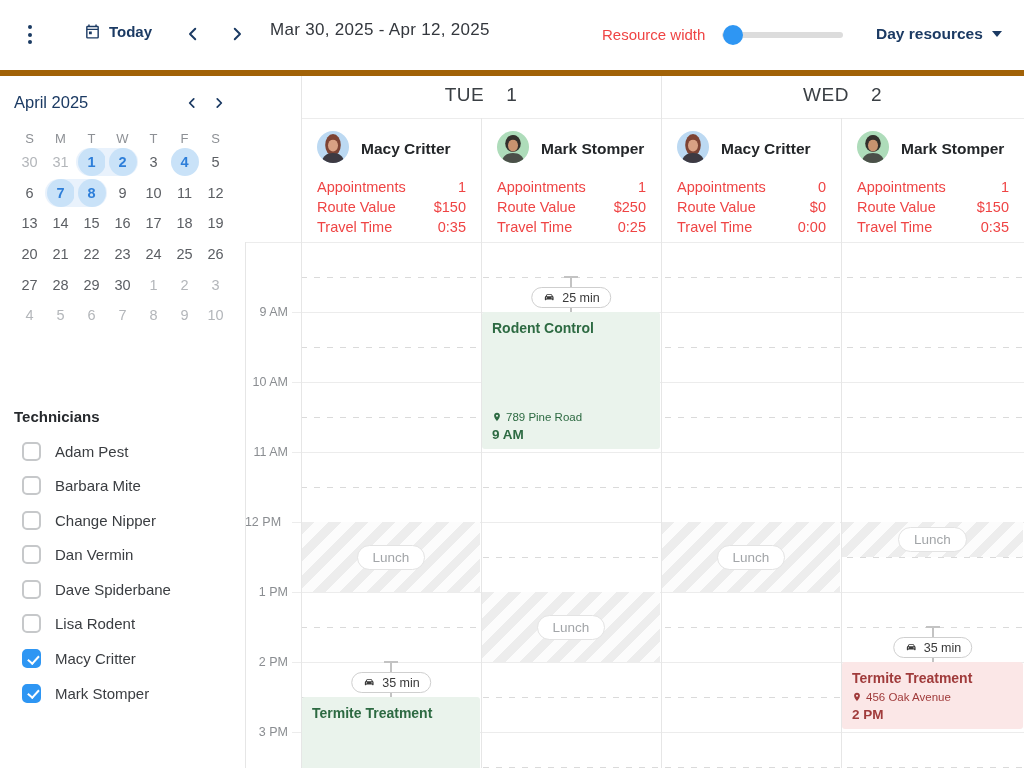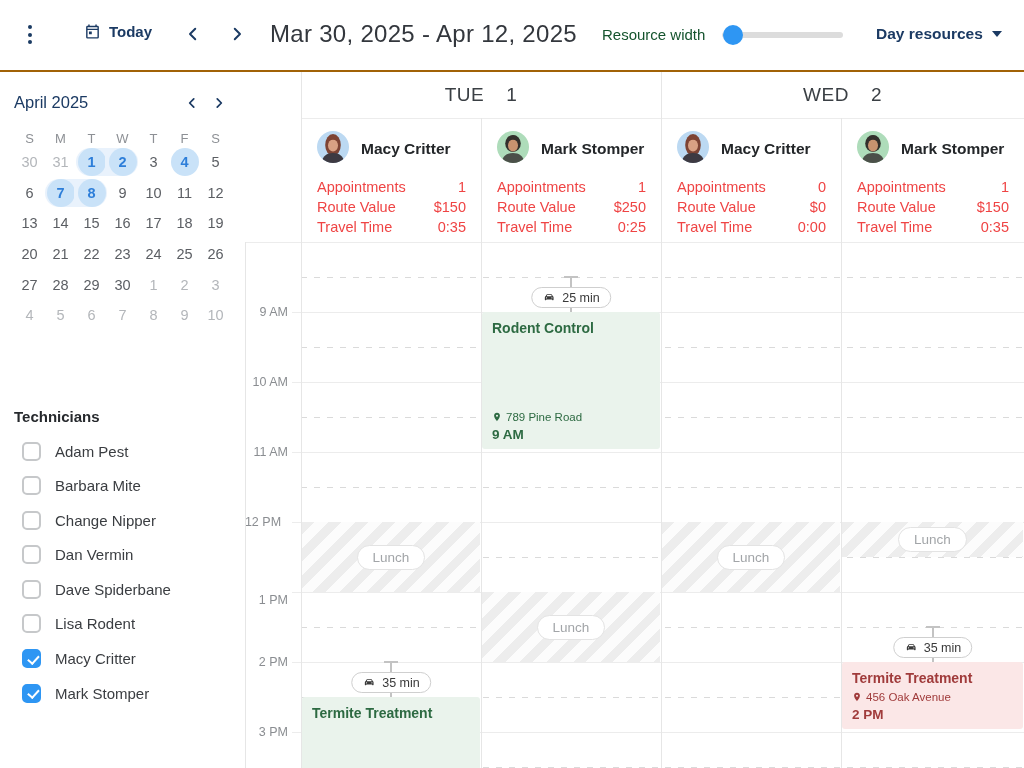--- a/index.html
+++ b/index.html
@@ -1,28 +1,28 @@
 <!DOCTYPE html>
 <html><head>
 <meta charset="utf-8">
 <style>
   html,body{margin:0;padding:0;background:#fff;}
   #stage{position:relative;width:1024px;height:768px;background:#fff;overflow:hidden;
          font-family:"Liberation Sans",sans-serif;color:#3c4043;}
 
   
   .toolbar{position:absolute;left:0;top:0;width:1024px;height:70px;background:#fff;
-           border-bottom:2px solid #a16207;z-index:20;}
+           border-bottom:6px solid #a16207;z-index:20;}
   .kebab{position:absolute;left:28px;top:25px;display:flex;flex-direction:column;gap:3.5px;cursor:pointer;}
   .kebab i{width:4px;height:4px;border-radius:50%;background:#1b3a63;}
   .today-btn{position:absolute;left:84px;top:23px;display:flex;align-items:center;gap:8px;
              color:#1b3a63;font-weight:700;font-size:15px;cursor:pointer;}
   .tb-chevron{position:absolute;top:25px;width:20px;height:20px;cursor:pointer;}
-  .range-title{position:absolute;left:270px;top:20px;font-size:24px;font-weight:500;color:#33373d;letter-spacing:.3px;}
-  .rw-label{position:absolute;left:602px;top:26px;font-size:15px;color:#14532d;}
+  .range-title{position:absolute;left:270px;top:20px;font-size:17px;font-weight:500;color:#33373d;letter-spacing:.3px;}
+  .rw-label{position:absolute;left:602px;top:26px;font-size:15px;color:#ef4444;}
   .slider{position:absolute;left:722px;top:32px;width:121px;height:6px;border-radius:3px;background:#dcdcdc;cursor:pointer;}
   .slider-thumb{position:absolute;left:1px;top:-7px;width:20px;height:20px;border-radius:50%;background:#2e96f3;}
   .view-select{position:absolute;left:876px;top:25px;display:flex;align-items:center;gap:9px;
                color:#1b3a63;font-weight:700;font-size:15.5px;cursor:pointer;}
   .caret-down{width:0;height:0;border-left:5px solid transparent;border-right:5px solid transparent;
               border-top:6px solid #1b3a63;}
 
   
   .cal-title{position:absolute;left:14px;top:93px;font-size:16.5px;font-weight:400;color:#1b3a63;}
   .cal-nav{position:absolute;top:96px;width:16px;height:16px;cursor:pointer;}
@@ -245,21 +245,21 @@
       <div class="hline" style="left: 292px; top: 382px; width: 732px;"></div>
       <div class="time-label" style="left: 238px; width: 50px; top: 382px;">10 AM</div>
       <div class="hline-dashed" style="left: 301px; top: 417px; width: 723px;"></div>
       <div class="hline" style="left: 292px; top: 452px; width: 732px;"></div>
       <div class="time-label" style="left: 238px; width: 50px; top: 452px;">11 AM</div>
       <div class="hline-dashed" style="left: 301px; top: 487px; width: 723px;"></div>
       <div class="hline" style="left: 292px; top: 522px; width: 732px;"></div>
       <div class="time-label" style="left: 238px; width: 50px; top: 522px; text-align: center;">12 PM</div>
       <div class="hline-dashed" style="left: 301px; top: 557px; width: 723px;"></div>
       <div class="hline" style="left: 292px; top: 592px; width: 732px;"></div>
-      <div class="time-label" style="left: 238px; width: 50px; top: 592px; margin-top: 8px;">1 PM</div>
+      <div class="time-label" style="left: 238px; width: 50px; top: 592px;">1 PM</div>
       <div class="hline-dashed" style="left: 301px; top: 627px; width: 723px;"></div>
       <div class="hline" style="left: 292px; top: 662px; width: 732px;"></div>
       <div class="time-label" style="left: 238px; width: 50px; top: 662px;">2 PM</div>
       <div class="hline-dashed" style="left: 301px; top: 697px; width: 723px;"></div>
       <div class="hline" style="left: 292px; top: 732px; width: 732px;"></div>
       <div class="time-label" style="left: 238px; width: 50px; top: 732px;">3 PM</div>
       <div class="hline-dashed" style="left: 301px; top: 767px; width: 723px;"></div>
       <div class="day-label" style="left: 301px; width: 360px;">
         <div>TUE</div>
         <div>1</div>

